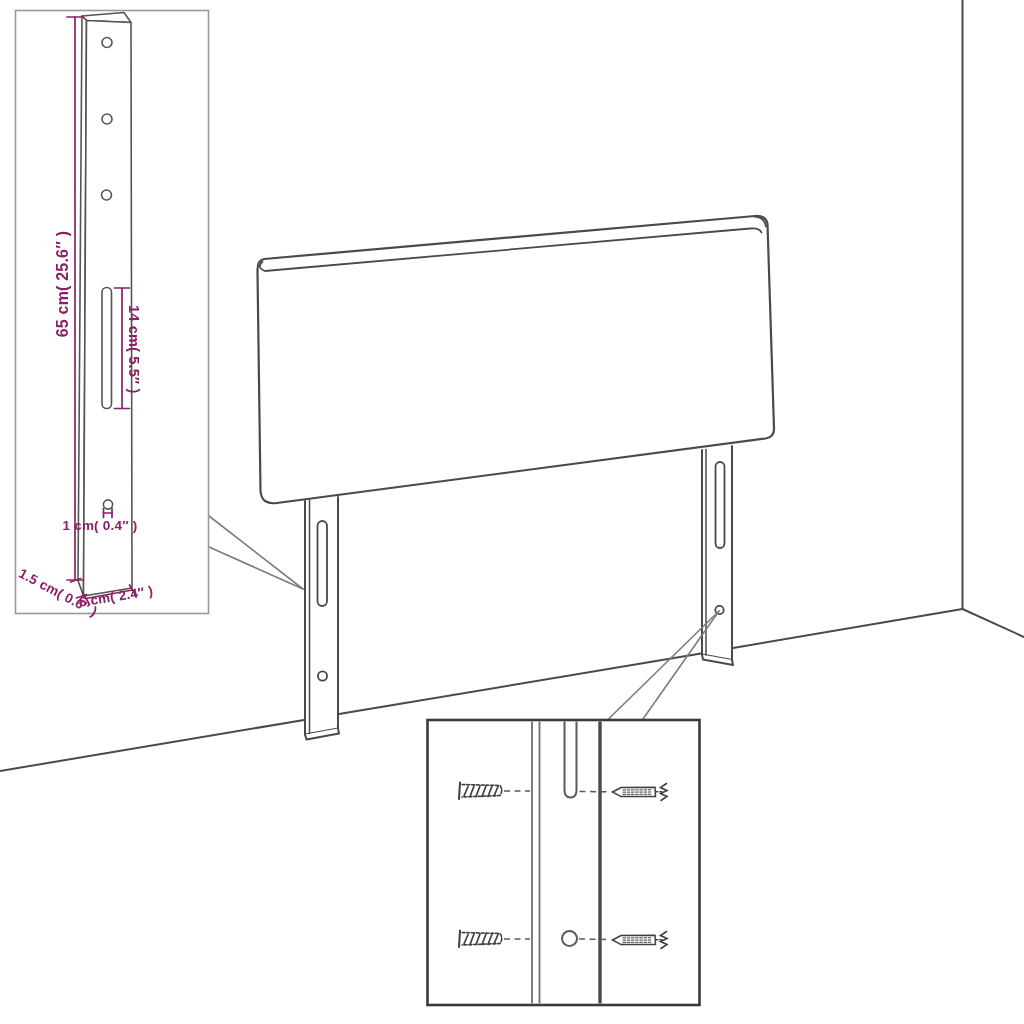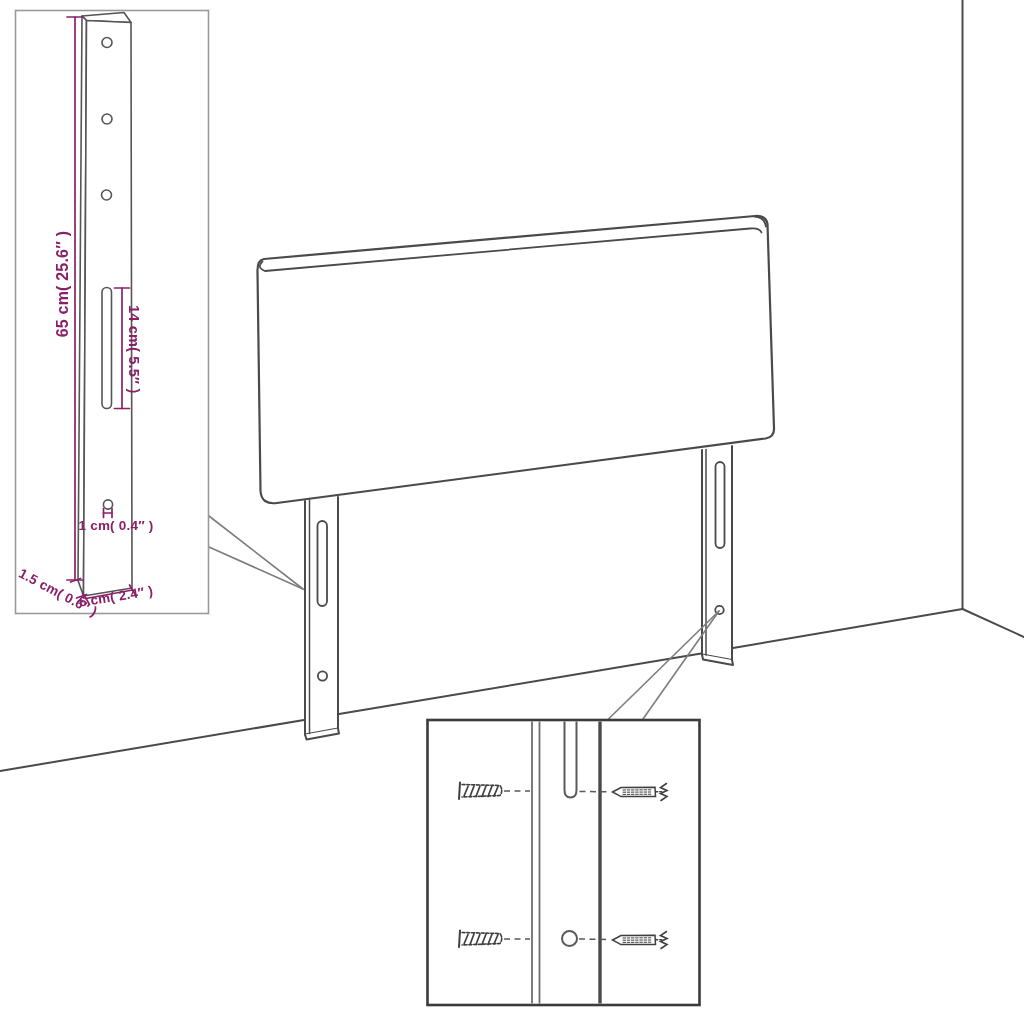--- a/index.html
+++ b/index.html
@@ -142,19 +142,19 @@
       <line x1="504" y1="939" x2="530" y2="939"></line>
       <line x1="579" y1="939" x2="610" y2="939.5"></line>
     </g>
   </g>
 </svg>
 
 <div class="dim" style="left:-7px;top:276px;width:140px;font-size:16px;transform:rotate(-90deg);">65 cm( 25.6″ )</div>
 
 <div class="dim" style="left:76px;top:342px;width:116px;font-size:14.5px;transform:rotate(90deg);">14 cm( 5.5″ )</div>
 
-<div class="dim" style="left:56px;top:519px;width:120px;font-size:13.5px;">1 cm( 0.4″ )</div>
+<div class="dim" style="left:40px;top:519px;width:120px;font-size:13.5px;">1 cm( 0.4″ )</div>
 
 <div class="dim" style="left:-2px;top:586px;width:120px;font-size:13.5px;transform:rotate(28deg);">1.5 cm( 0.6″ )</div>
 
 <div class="dim" style="left:61px;top:590px;width:110px;font-size:13.5px;transform:rotate(-9deg);">6 cm( 2.4″ )</div>
 
 </div>
 
 </body></html>

